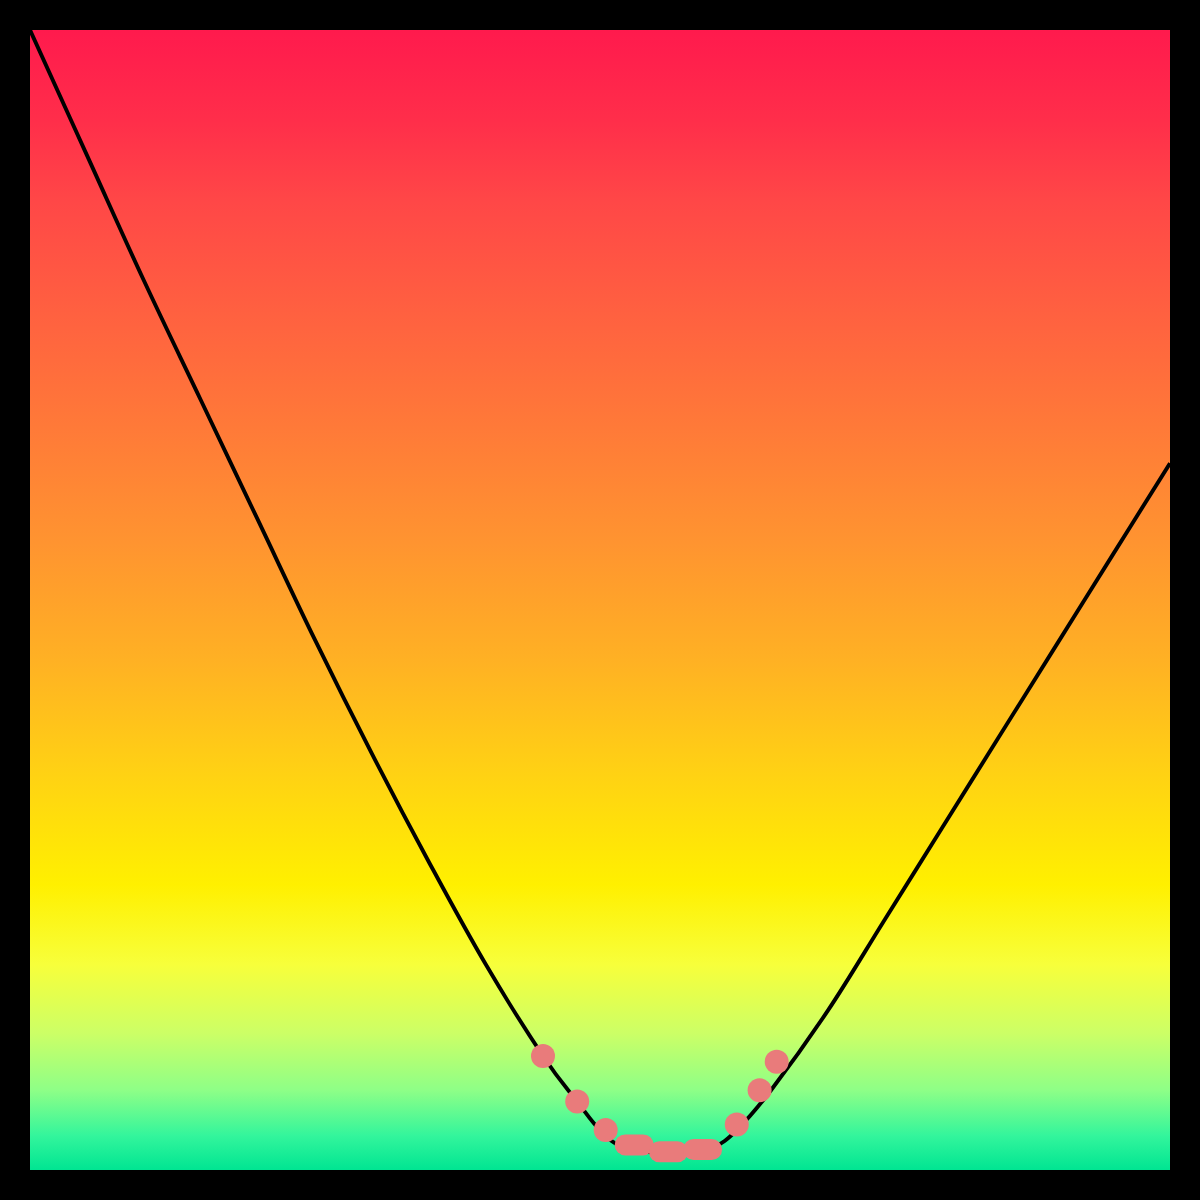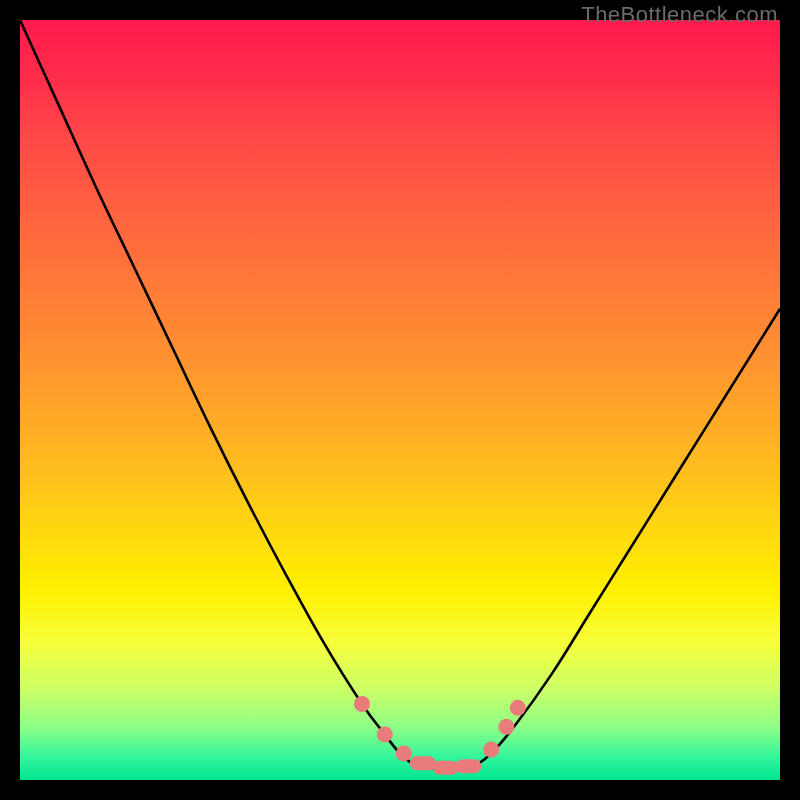--- a/index.html
+++ b/index.html
@@ -72,14 +72,13 @@
           <circle cx="383.8" cy="733.4" r="8" fill="#e97b7b"></circle>
           <rect x="389.8" y="736.28" width="26" height="14" rx="7" fill="#e97b7b"></rect>
           <rect x="412.6" y="740.84" width="26" height="14" rx="7" fill="#e97b7b"></rect>
           <rect x="435.4" y="739.32" width="26" height="14" rx="7" fill="#e97b7b"></rect>
           <circle cx="471.2" cy="729.6" r="8" fill="#e97b7b"></circle>
           <circle cx="486.40000000000003" cy="706.8" r="8" fill="#e97b7b"></circle>
           <circle cx="497.8" cy="687.8" r="8" fill="#e97b7b"></circle>
         </g>
     </svg>
   </div>
-  <div class="watermark">TheBottleneck.com</div>
 </div>
 
 </body></html>

